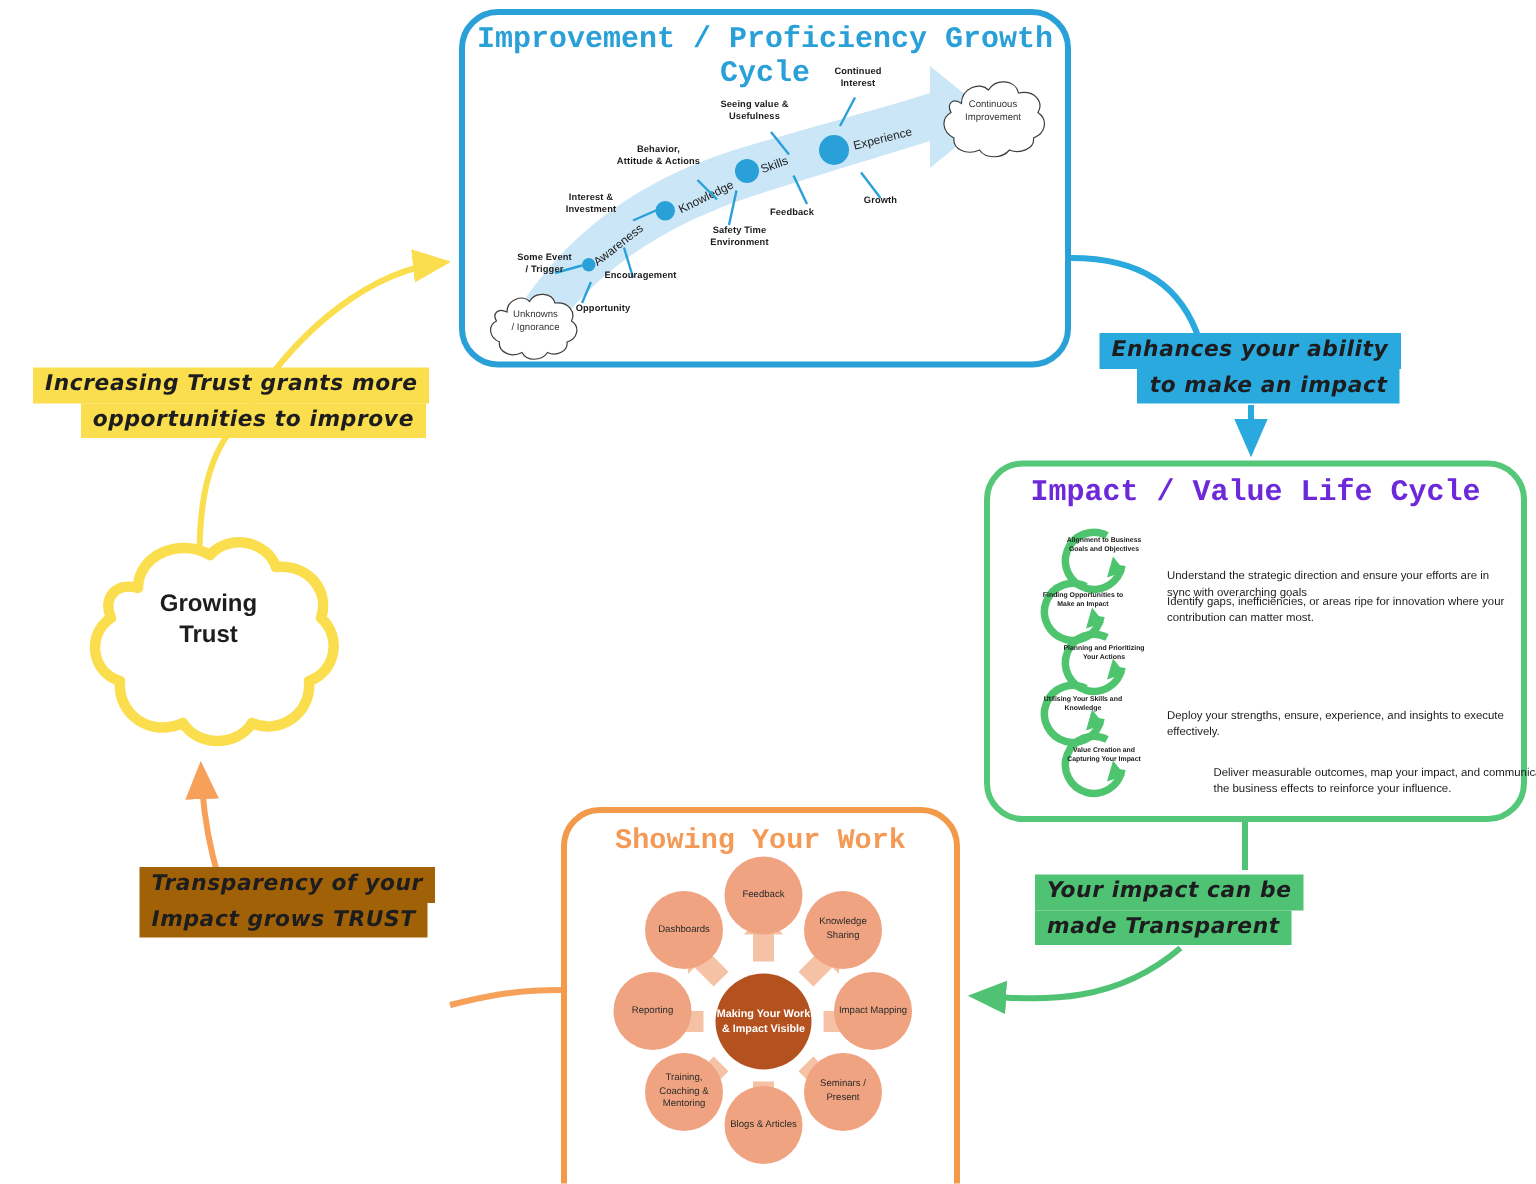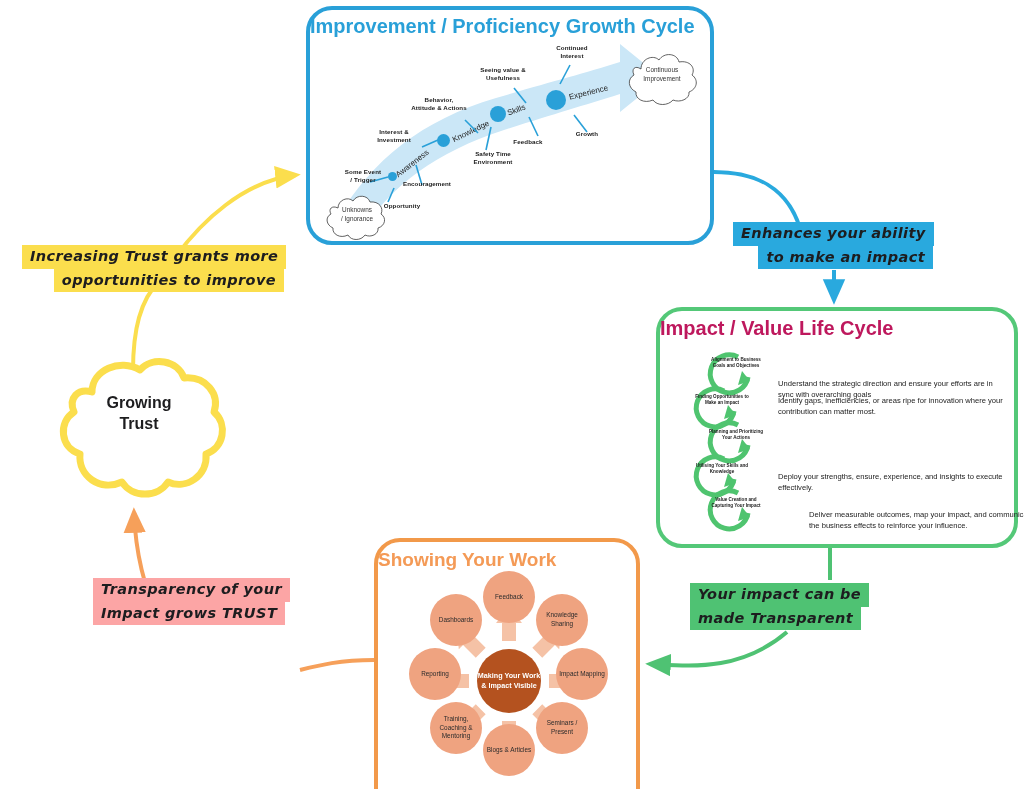--- a/index.html
+++ b/index.html
@@ -3,40 +3,40 @@
 <meta charset="utf-8">
 <style>
   html,body{margin:0;padding:0;background:#ffffff;}
   body{width:1024px;height:789px;position:relative;overflow:hidden;
        font-family:"Liberation Sans",sans-serif;}
   #stage{position:absolute;left:0;top:0;width:1024px;height:789px;}
   #links{position:absolute;left:0;top:0;width:1024px;height:789px;pointer-events:none;}
 
   
   .panel{position:absolute;border-radius:26px;background:#fff;box-sizing:border-box;}
-  .panel-title{position:absolute;width:100%;font-weight:bold;}
+  .panel-title{position:absolute;width:100%;text-align:center;font-weight:bold;font-family:Liberation Mono, monospace;}
 
   #panel-improvement{left:306px;top:6px;width:408px;height:239px;border:4px solid #29A0D8;}
   #panel-impact{left:656px;top:307px;width:362px;height:241px;border:4px solid #54C878;}
   #panel-showing{left:374px;top:538px;width:266px;height:315px;border:4px solid #F2994A;}
 
   #title-improvement{top:5px;font-size:20px;color:#29A0D8;}
-  #title-impact{top:6px;font-size:20px;color:#be185d;}
+  #title-impact{top:6px;font-size:20px;color:#6d28d9;}
   #title-showing{top:7px;font-size:19px;color:#F49A56;}
 
   
   .note{position:absolute;z-index:6;font-family:"DejaVu Sans",sans-serif;
         font-weight:bold;font-style:italic;color:#1d1d1f;
         font-size:14.5px;letter-spacing:.4px;line-height:1.0;}
   .note .ln{display:block;padding:4px 8px 5px 8px;width:max-content;}
   .note .ln.r{margin-left:auto;}
   .note-yellow .ln{background:#FBDE4D;}
   .note-blue   .ln{background:#29A9DE;}
   .note-green  .ln{background:#4FC273;}
-  .note-orange .ln{background:#fca5a5;}
+  .note-orange .ln{background:#a16207;}
 
   #note-yellow{left:22px;top:245px;width:262px;}
   #note-blue{left:733px;top:222px;width:200px;}
   #note-green{left:690px;top:583px;width:205px;}
   #note-orange{left:93px;top:578px;width:203px;}
 
   
   #growth{position:absolute;left:0;top:0;width:408px;height:239px;}
   .g-lbl{position:absolute;font-size:6.2px;font-weight:bold;color:#1b1b1b;
          text-align:center;line-height:1.25;letter-spacing:.1px;}

